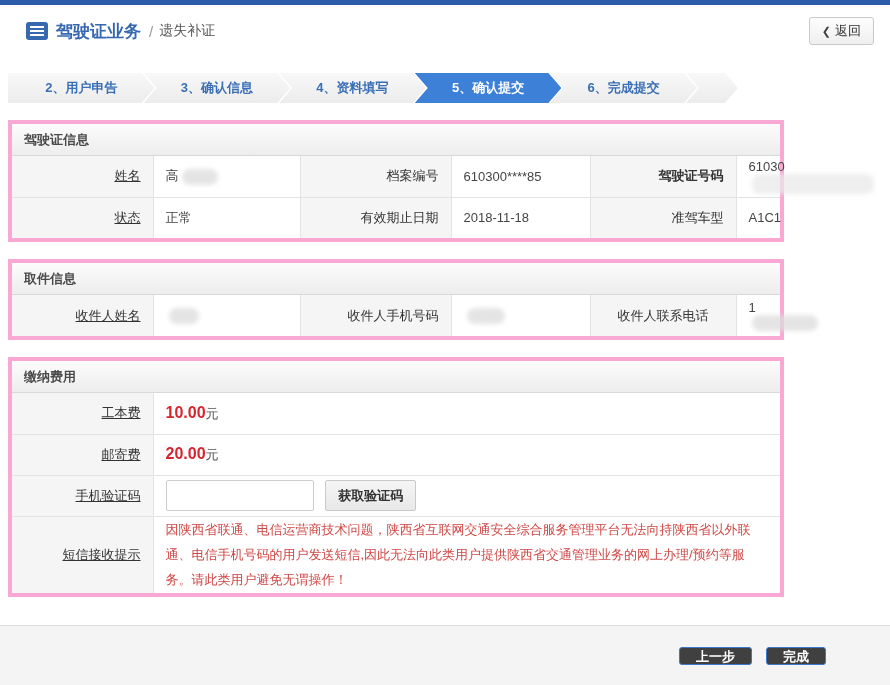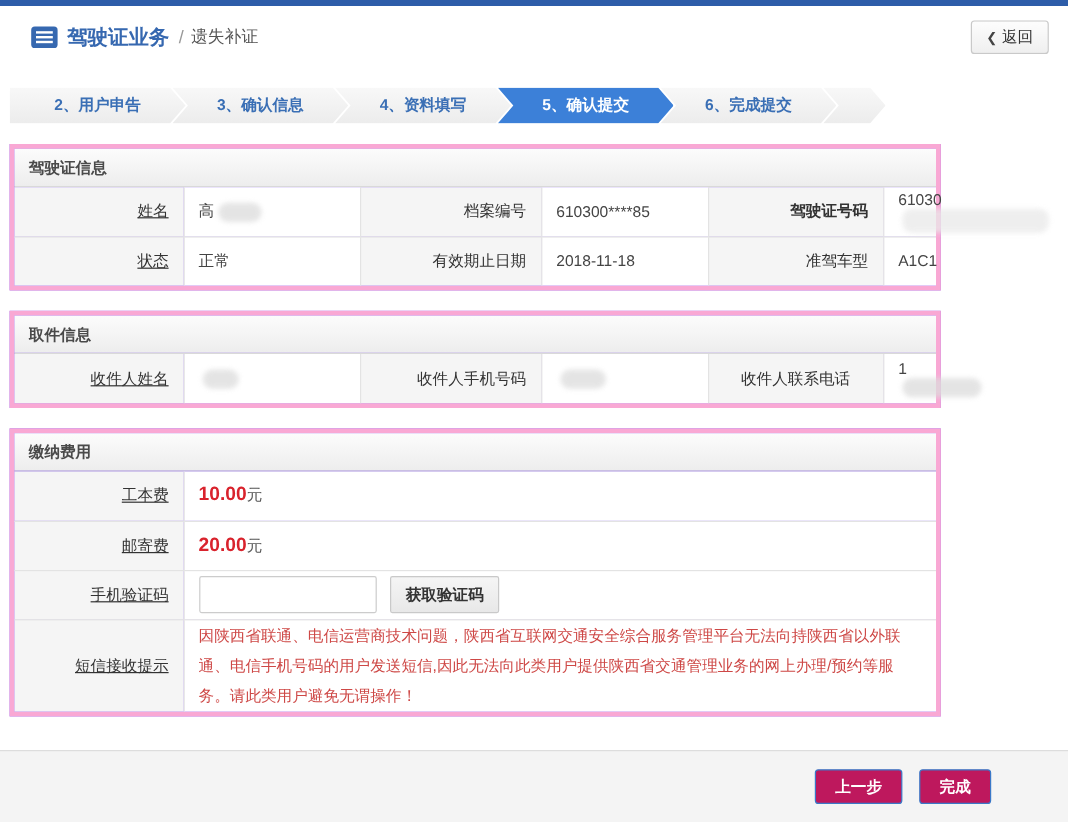--- a/index.html
+++ b/index.html
@@ -51,21 +51,21 @@
 
   .code-row-cell { padding:8px 12px; }
   .code-input { width:148px; height:31px; border:1px solid #ccc; border-radius:2px; padding:0 8px; font-size:13px; vertical-align:middle; background:#fff; }
   .code-btn { height:31px; margin-left:8px; padding:0 12px; border:1px solid #c9c9c9; border-radius:2px; background:linear-gradient(#f5f5f5,#e8e8e8); font-size:13px; font-weight:bold; color:#333; vertical-align:middle; cursor:pointer; }
 
   td.notice-cell { height:72px; padding:10px 14px; }
   .notice-text { color:#ce4846; font-size:13px; line-height:1.95; text-align:left; }
 
   
   .footer { position:absolute; left:0; right:0; bottom:0; height:60px; background:#f4f4f4; border-top:1px solid #ddd; display:flex; align-items:center; justify-content:flex-end; padding-right:64px; gap:14px; }
-  .btn-blue { height:29px; padding:0 16px; background:#be185d; border:1px solid #3a78c8; border-radius:3px; color:#fff; font-size:13px; font-weight:bold; cursor:pointer; }
+  .btn-blue { height:18px; padding:0 16px; background:#404040; border:1px solid #3a78c8; border-radius:3px; color:#fff; font-size:13px; font-weight:bold; cursor:pointer; }
 </style>
 </head>
 <body>
 
 <div class="topbar"></div>
 
 <div class="page-header">
   <span class="doc-icon"></span>
   <span class="page-title">驾驶证业务</span>
   <span class="page-sep">/</span>

